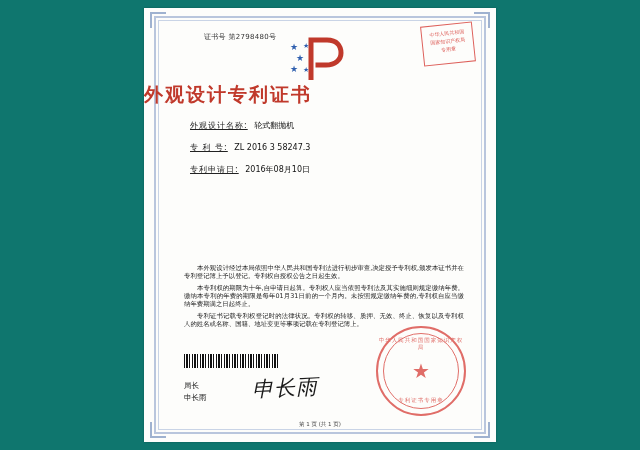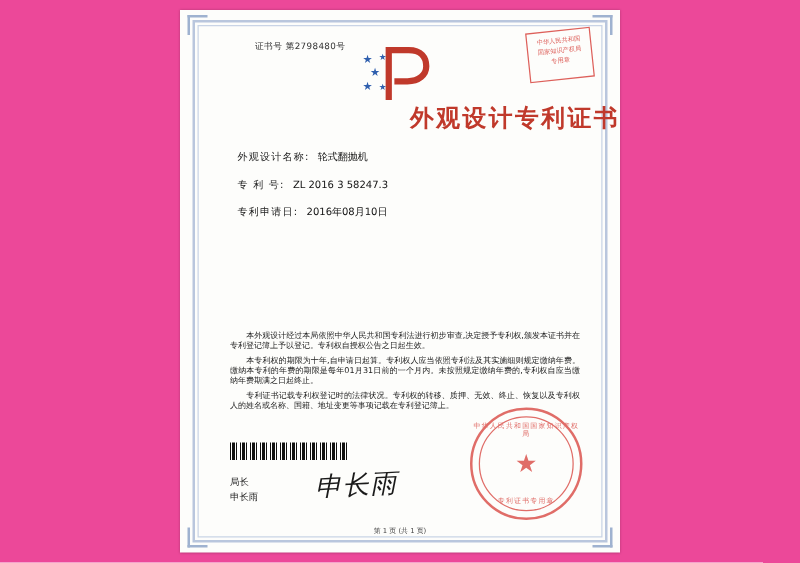--- a/index.html
+++ b/index.html
@@ -10,21 +10,21 @@
   body {
     width: 640px;
     height: 450px;
     font-family: "DejaVu Sans", sans-serif;
     overflow: hidden;
   }
   #page {
     position: relative;
     width: 640px;
     height: 450px;
-    background: #ec4899;
+    background: #0f766e;
   }
   
   .sheet {
     position: absolute;
     left: 144px;
     top: 8px;
     width: 352px;
     height: 434px;
     background: #fdfdfb;
     box-shadow: 0 0 2px rgba(0,0,0,0.25);
@@ -95,21 +95,21 @@
     height: 48px;
     text-align: center;
   }
   .emblem svg { display: inline-block; }
 
   .title {
     position: absolute;
     left: 0;
     right: 0;
     top: 74px;
-    text-align: right;
+    text-align: left;
     font-size: 19px;
     font-weight: bold;
     color: #c0392b;
     letter-spacing: 2px;
     font-family: "DejaVu Sans", sans-serif;
   }
 
   .fields {
     position: absolute;
     left: 46px;
@@ -119,20 +119,21 @@
   .field-row {
     font-size: 8px;
     color: #222;
     margin-bottom: 11px;
     white-space: nowrap;
   }
   .field-label {
     display: inline-block;
     color: #222;
     letter-spacing: 1px;
+    text-decoration: underline;
   }
   .field-value {
     display: inline-block;
     margin-left: 4px;
     color: #111;
   }
 
   .body-text {
     position: absolute;
     left: 40px;

